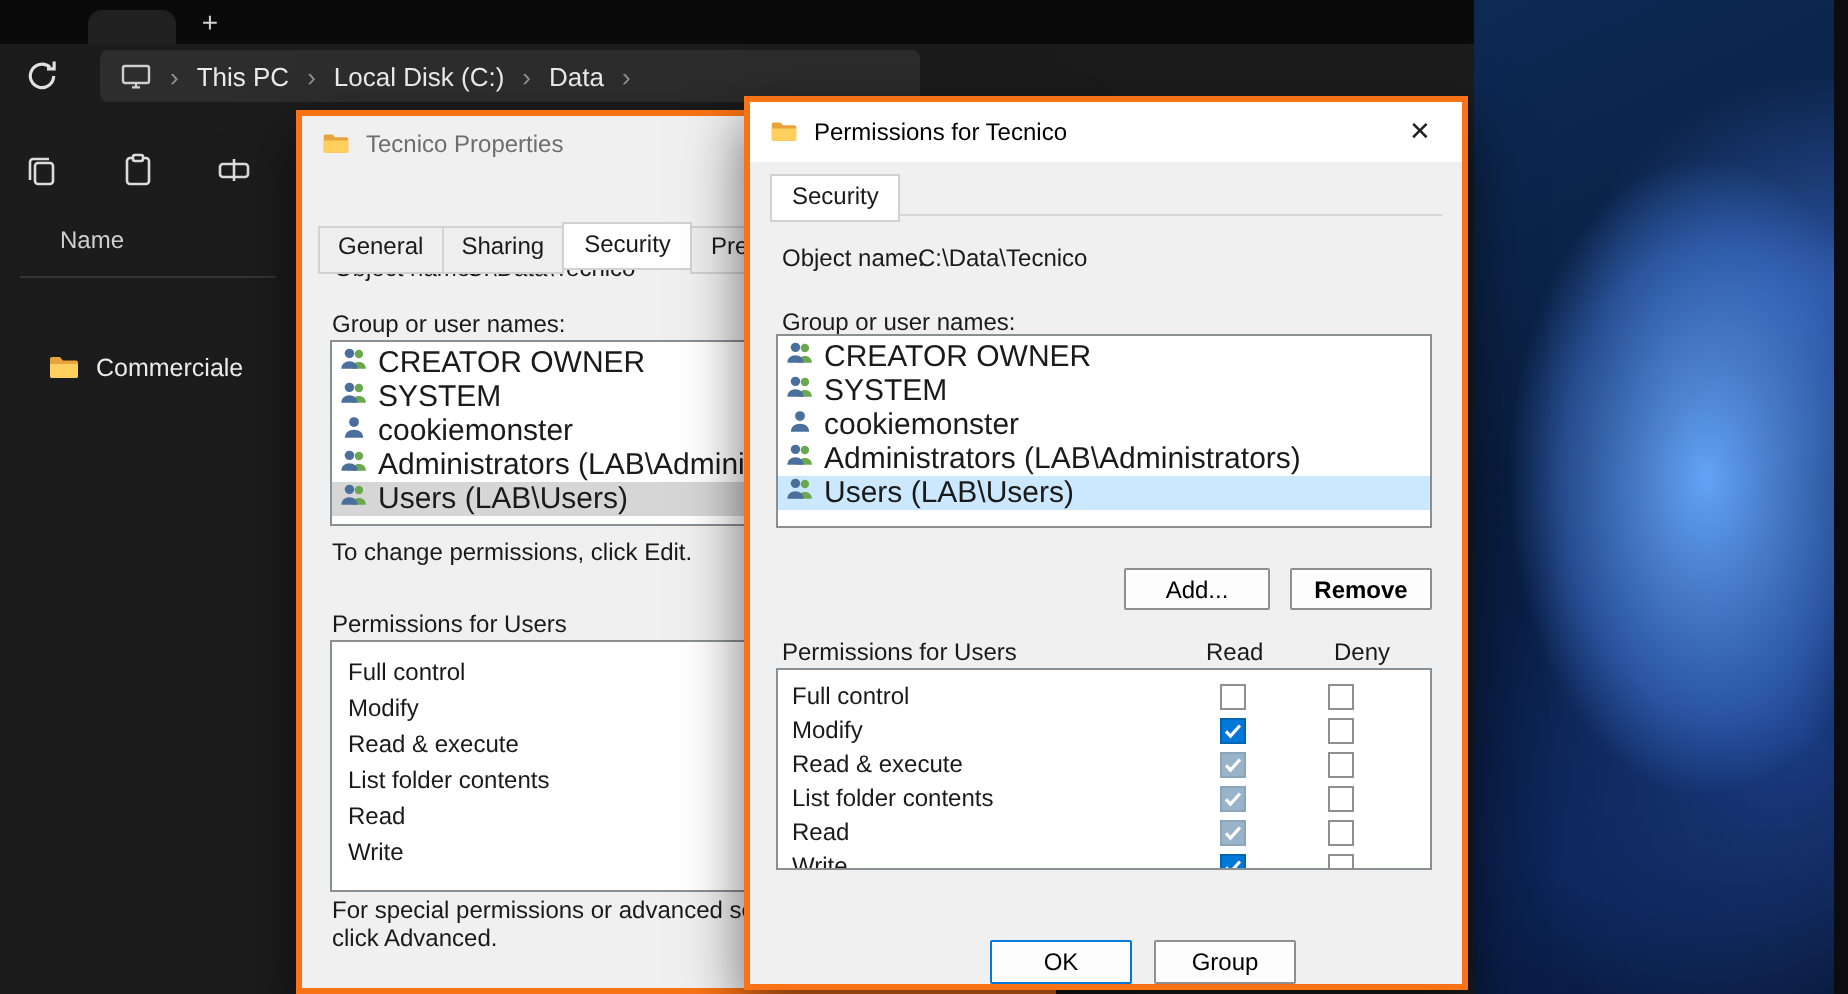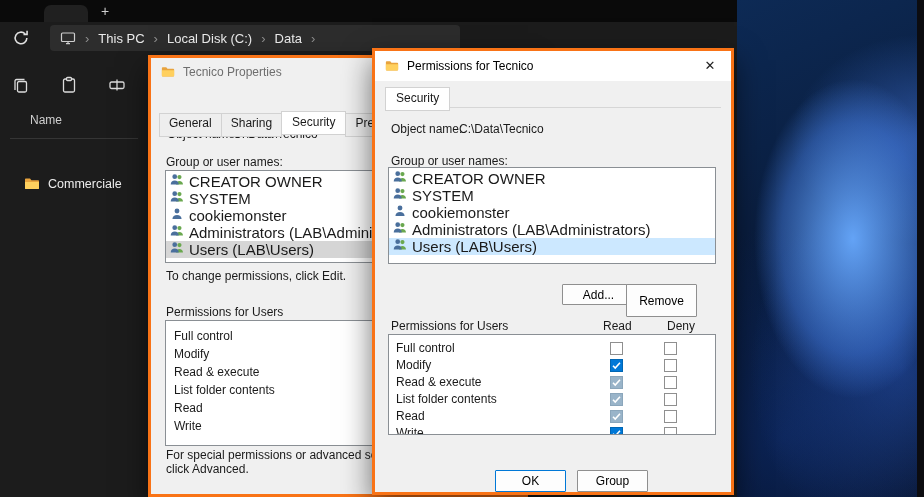--- a/index.html
+++ b/index.html
@@ -78,21 +78,21 @@
   .perms .group-list { position:absolute; left:13px; top:116px; width:328px; height:97px; }
   .group-list { background:#fff; border:1px solid #8a8f94; padding-top:2px; overflow:hidden; }
   .group-row { height:17px; display:flex; gap:5px; padding-left:4px; font-size:15px; white-space:nowrap; }
   .group-row .gicon { width:14px; height:14px; flex:0 0 auto; }
   .props .group-row.selected { background:#d6d6d6; }
   .perms .group-row.selected { background:#cce8ff; }
 
   .btn { position:absolute; background:#fdfdfd; border:1px solid #8f8f8f; border-radius:1px; font-size:12px; color:#000;
          display:flex; align-items:center; justify-content:center; font-family:inherit; }
   .perms .btn-add { left:187px; top:233px; width:73px; height:21px; }
-  .perms .btn-remove { left:251px; top:233px; width:71px; height:33px; }
+  .perms .btn-remove { left:270px; top:233px; width:71px; height:21px;font-weight:bold; }
   .perms .perms-label2 { position:absolute; left:16px; top:268px; }
   .perms .allow-h { left:228px; top:268px; } .perms .deny-h { left:292px; top:268px; }
   .perms .perm-grid { position:absolute; left:13px; top:283px; width:328px; height:101px; background:#fff; border:1px solid #8a8f94;
                       padding-top:5px; overflow:hidden; }
   .perm-row { position:relative; height:17px; }
   .perm-name { position:absolute; left:7px; top:1px; font-size:12px; }
   .cb { position:absolute; top:2px; width:13px; height:13px; background:#fff; border:1px solid #8f8f8f;
         display:flex; align-items:center; justify-content:center; }
   .cb.allow { left:221px; } .cb.deny { left:275px; }
   .cb.checked { background:#0078d7; border-color:#0066b4; }

